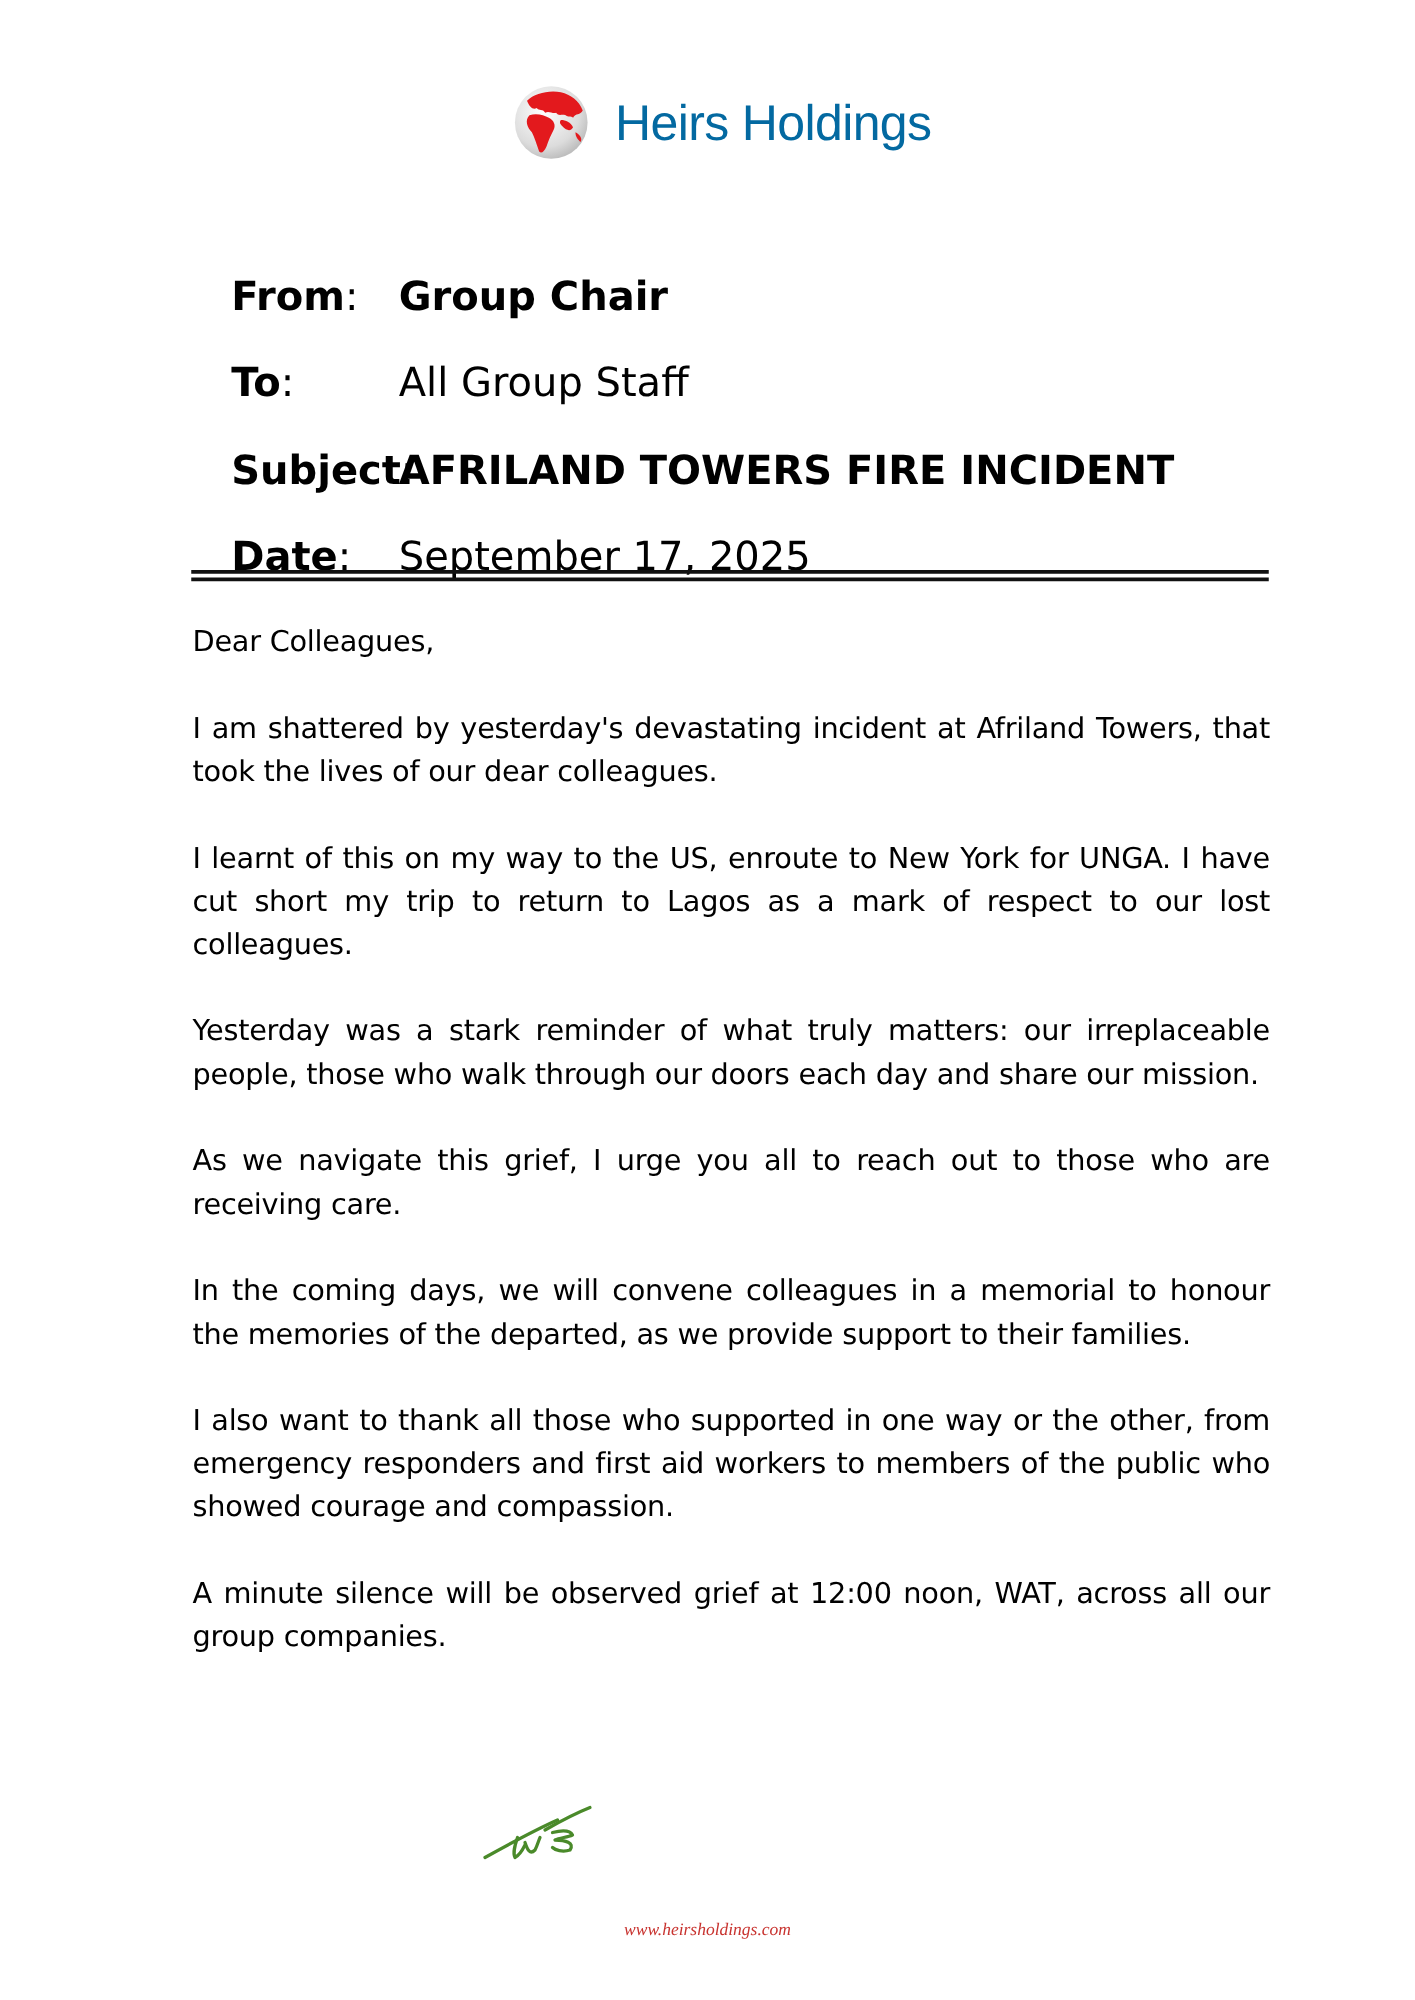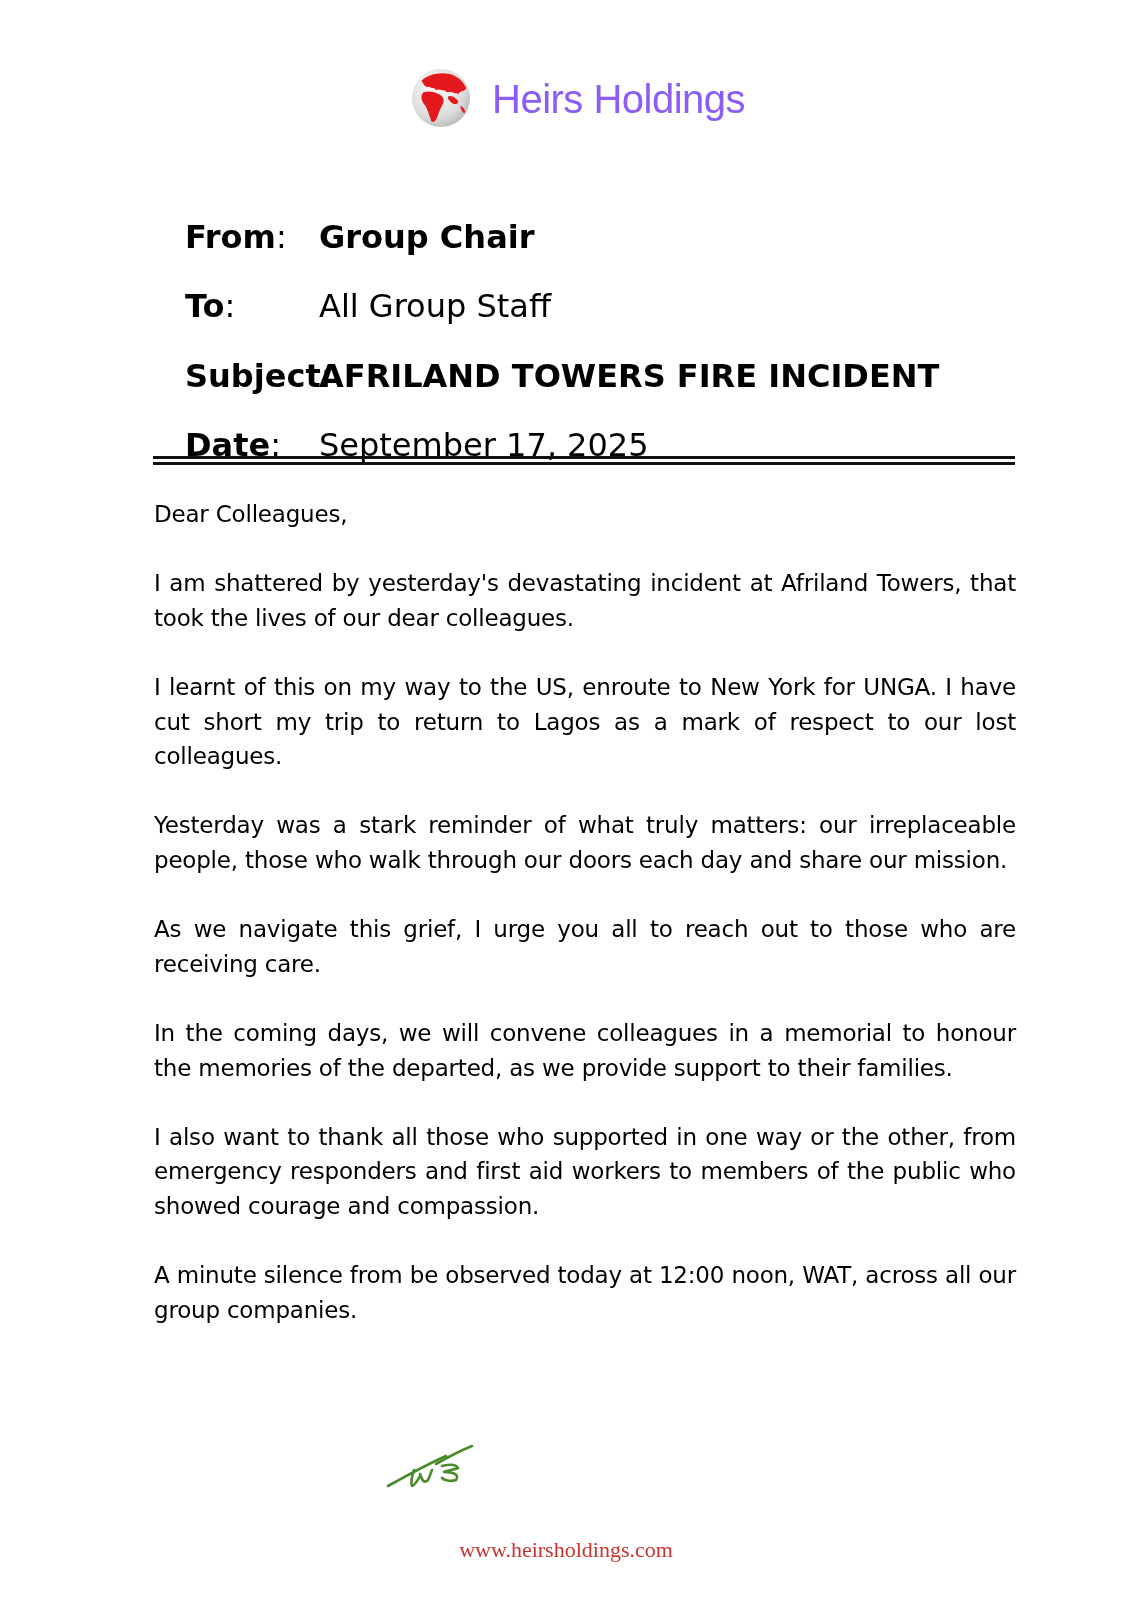--- a/index.html
+++ b/index.html
@@ -1,37 +1,37 @@
 <!DOCTYPE html>
 <html><head>
 <meta charset="utf-8">
 <style>
   html, body { margin: 0; padding: 0; background: #ffffff; }
   body { width: 1132px; height: 1600px; position: relative; overflow: hidden;
          font-family: "DejaVu Sans", sans-serif; color: #000; }
   .logo { position: absolute; left: 410px; top: 66px; height: 64px; display: flex; align-items: center; }
   .globe { width: 62px; height: 62px; }
   .brand { margin-left: 20px; font-family: "Liberation Sans", sans-serif; font-size: 40px;
-           color: #8b5cf6; letter-spacing: -0.5px; line-height: 1; padding-top: 2px; }
+           color: #0369a1; letter-spacing: -0.5px; line-height: 1; padding-top: 2px; }
   .meta { position: absolute; left: 154px; top: 186px; width: 862px; }
   .meta-row { display: flex; align-items: flex-end; height: 69.5px; font-size: 32px; margin-left: 31px; }
   .meta-label { width: 134px; font-weight: bold; }
   .meta-label .colon { font-weight: normal; }
   .meta-value { }
   .meta-value.bold { font-weight: bold; }
   .rule { position: absolute; left: 153px; width: 862px; top: 456px; height: 9px;
           border-top: 3px solid #111; border-bottom: 3px solid #111; box-sizing: border-box; }
   .body { position: absolute; left: 154px; top: 497px; width: 862px; font-size: 23px;
           line-height: 34.6px; letter-spacing: -0.2px; }
   .body p { margin: 0 0 34.6px 0; text-align: justify; }
   .body p.last { margin: 0; }
   .body b { font-weight: normal; }
   .signature { position: absolute; left: 384px; top: 1442px; width: 95px; height: 50px; }
   .footer { position: absolute; left: 0; width: 1132px; top: 1537px; text-align: center;
-            font-family: "Liberation Serif", serif; font-size: 22px; color: #c8332f; }
+            font-family: "Liberation Serif", serif; font-style: italic; font-size: 14px; color: #c8332f; }
 </style>
 </head>
 <body>
 
 <div class="logo">
   <svg class="globe" viewBox="0 0 64 64">
     <defs>
       <radialGradient id="g" cx="40%" cy="35%" r="70%">
         <stop offset="0%" stop-color="#ffffff"></stop>
         <stop offset="70%" stop-color="#dcdcdc"></stop>
@@ -69,21 +69,21 @@
 <div class="rule"></div>
 
 <div class="body">
   <p>Dear Colleagues,</p>
   <p>I am shattered by yesterday's devastating incident at Afriland Towers, that took the lives of our dear colleagues.</p>
   <p>I learnt of this on my way to the US, enroute to New York for UNGA. I have cut short my trip to return to Lagos as a mark of respect to our lost colleagues.</p>
   <p>Yesterday was a stark reminder of what truly matters: our irreplaceable people, those who walk through our doors each day and share our mission.</p>
   <p>As we navigate this grief, I urge you all to reach out to those who are receiving care.</p>
   <p>In the coming days, we will convene colleagues in a memorial to honour the memories of the departed, as we provide support to their families.</p>
   <p>I also want to thank all those who supported in one way or the other, from emergency responders and first aid workers to members of the public who showed courage and compassion.</p>
-  <p class="last"><span>A minute silence from be observed today at </span><b>12:00 noon, WAT</b><span>, across all our group companies.</span></p>
+  <p class="last"><span>A minute silence will be observed grief at </span><b>12:00 noon, WAT</b><span>, across all our group companies.</span></p>
 </div>
 
 <svg class="signature" viewBox="0 0 95 50">
   <g fill="none" stroke="#4a8a2a" stroke-width="2.6" stroke-linecap="round" stroke-linejoin="round">
     <path d="M4 44 C22 34 44 22 62 14"></path>
     <path d="M30 28 C28 34 26 40 28 44 C32 42 34 38 36 34"></path>
     <path d="M36 32 C38 38 40 42 44 38 C46 34 47 30 48 28"></path>
     <path d="M52 22 C66 14 78 8 88 4"></path>
     <path d="M58 24 C66 22 72 22 74 26 C70 28 64 28 60 30 C68 30 76 32 72 38 C66 40 60 38 58 36"></path>
   </g>

